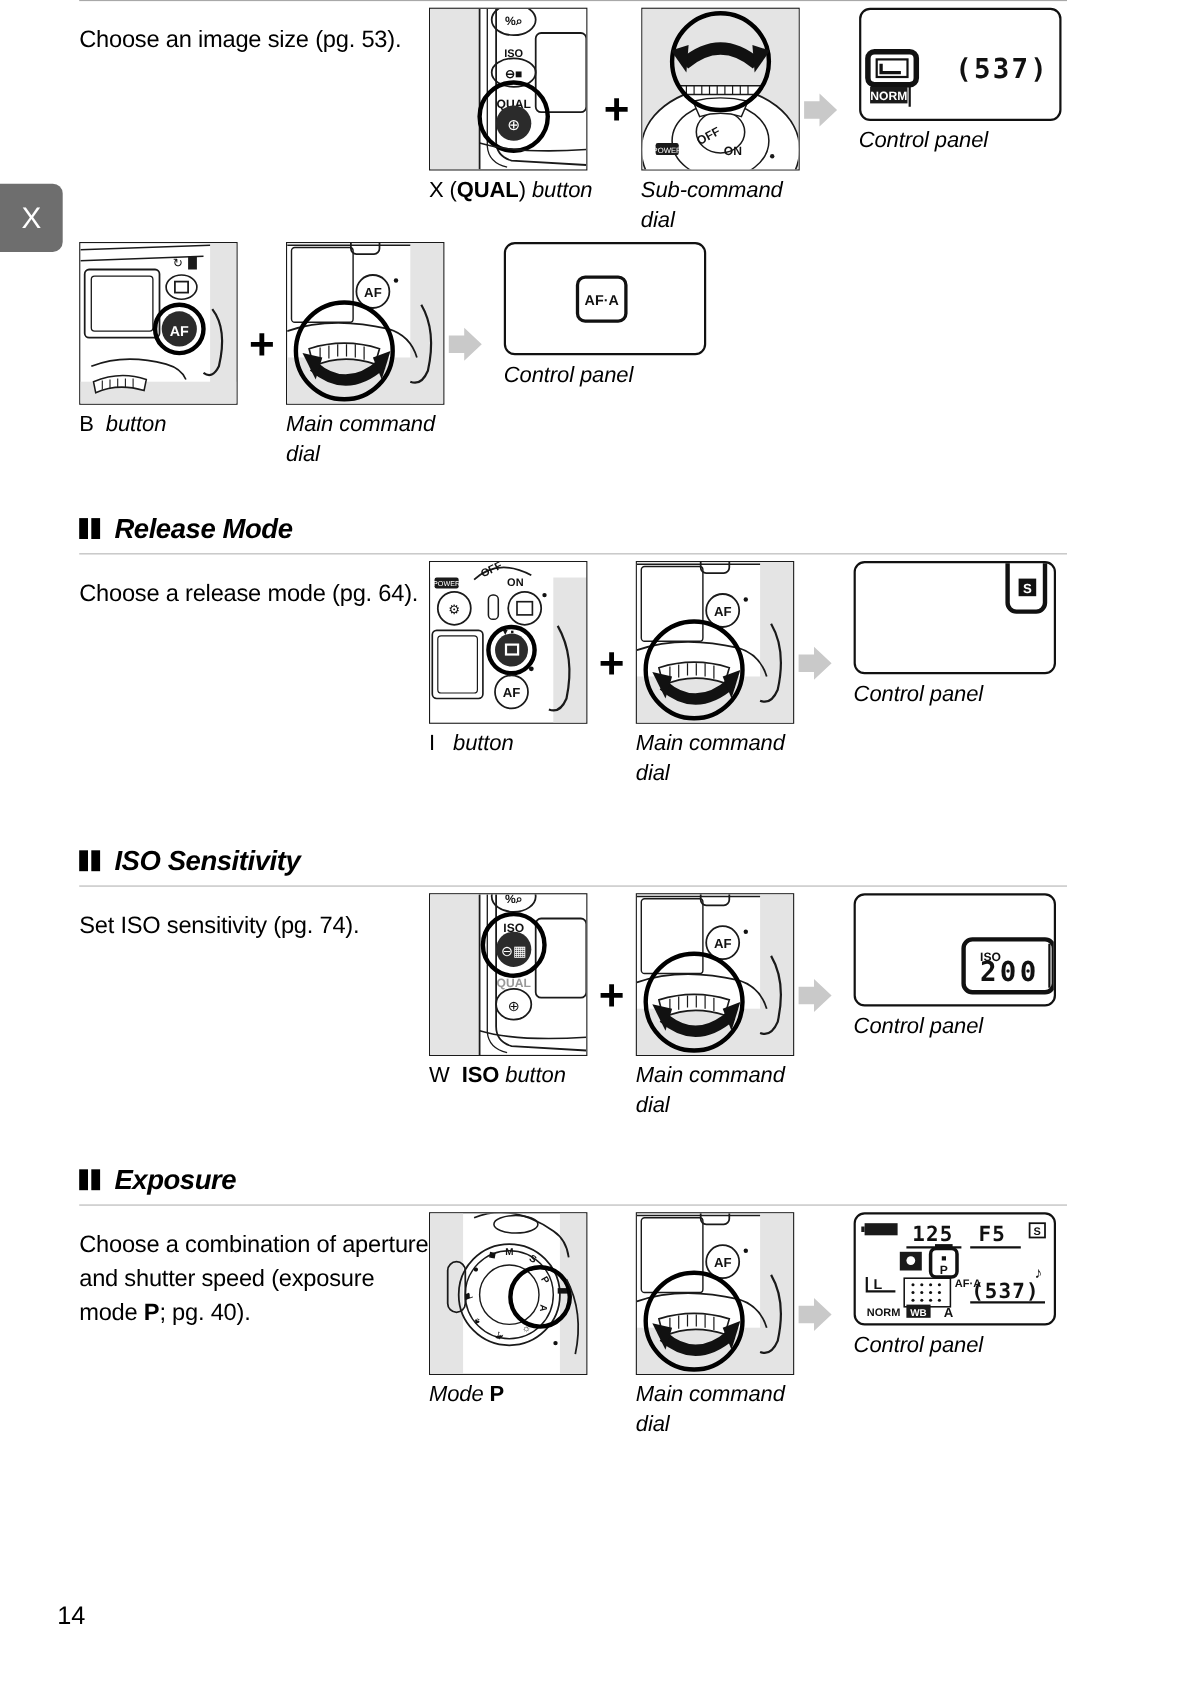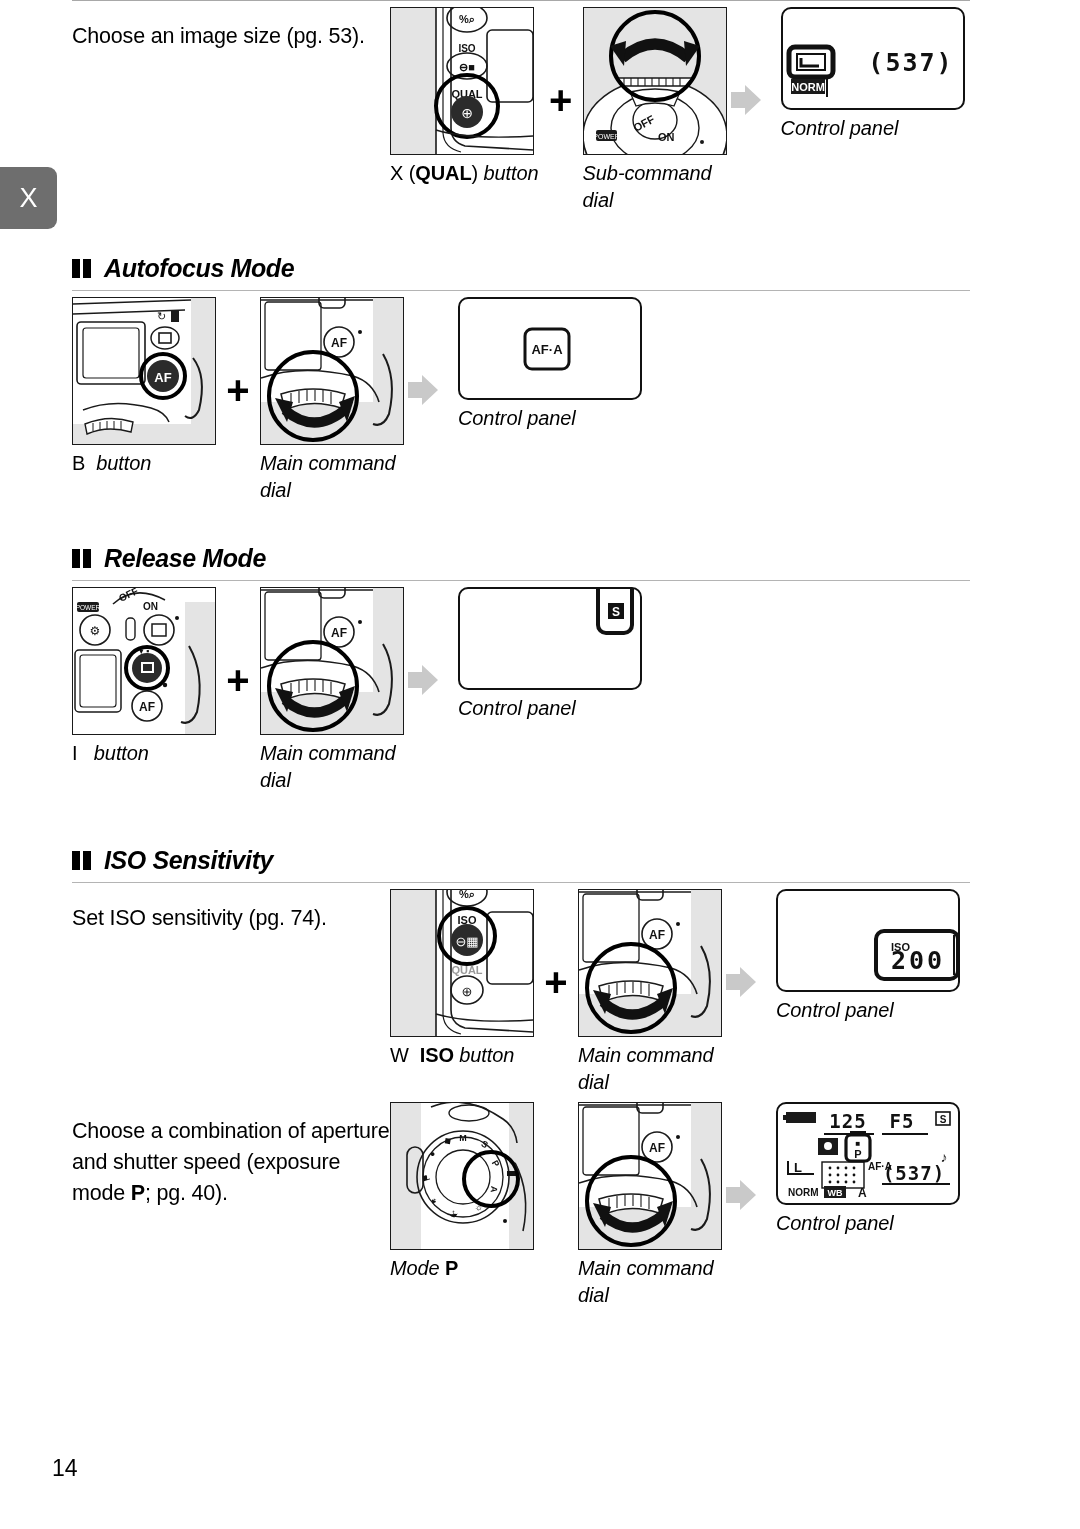--- a/index.html
+++ b/index.html
@@ -294,30 +294,20 @@
                 <text x="128" y="62" class="seg" font-size="25" font-weight="bold" text-anchor="middle" fill="#111" letter-spacing="2">(537)</text>
               </svg>
             </div>
             <div class="cap">Control panel</div>
           </div>
 
         </div>
       </div>
     </div>
 
-    <div style="margin-top:40px;">
-      <div class="sec-head">
-        <span class="bars">
-            <i class="b1"></i>
-            <i class="b2"></i>
-          </span>
-        <span>Autofocus Mode</span>
-      </div>
-      <div class="rule thin"></div>
-    </div>
 
     <div class="row" style="margin-top:6px;">
       <div class="figs">
         <div class="fig-line">
 
           <div class="fig">
             <div class="photo">
               <svg width="142" height="146" viewBox="0 0 142 146">
                 <rect x="118" y="0" width="24" height="146" fill="#e4e4e4"></rect>
                 <rect x="0" y="126" width="142" height="20" fill="#e4e4e4"></rect>
@@ -411,20 +401,21 @@
         <span class="bars">
             <i class="b1"></i>
             <i class="b2"></i>
           </span>
         <span>Release Mode</span>
       </div>
       <div class="rule thin"></div>
     </div>
 
     <div class="row" style="margin-top:6px;">
+      <div class="row-text">Choose a release mode (pg. 64).</div>
       <div class="figs">
         <div class="fig-line">
 
           <div class="fig">
             <div class="photo">
               <svg width="142" height="146" viewBox="0 0 142 146">
                 <rect x="112" y="0" width="30" height="146" fill="#e4e4e4"></rect>
                 <rect x="0" y="0" width="142" height="14" fill="#ffffff"></rect>
                 <path d="M40 16 Q62 -4 92 12" fill="none" stroke="#1a1a1a" stroke-width="1.6"></path>
                 <text x="48" y="14" font-family="Liberation Sans, sans-serif" font-size="10" font-weight="bold" fill="#111" transform="rotate(-26 48 14)">OFF</text>
@@ -606,20 +597,30 @@
                 <line x1="176" y1="44" x2="176" y2="84" stroke="#111" stroke-width="2"></line>
               </svg>
             </div>
             <div class="cap">Control panel</div>
           </div>
 
         </div>
       </div>
     </div>
 
+    <div style="margin-top:40px;">
+      <div class="sec-head">
+        <span class="bars">
+            <i class="b1"></i>
+            <i class="b2"></i>
+          </span>
+        <span>Exposure</span>
+      </div>
+      <div class="rule thin"></div>
+    </div>
 
     <div class="row" style="margin-top:6px;">
       <div class="row-text">
         <span>Choose a combination of</span>
         <span>aperture and shutter speed</span>
         <span>(exposure mode </span><b>P</b><span>; pg. 40).</span>
       </div>
       <div class="figs">
         <div class="fig-line">
 

